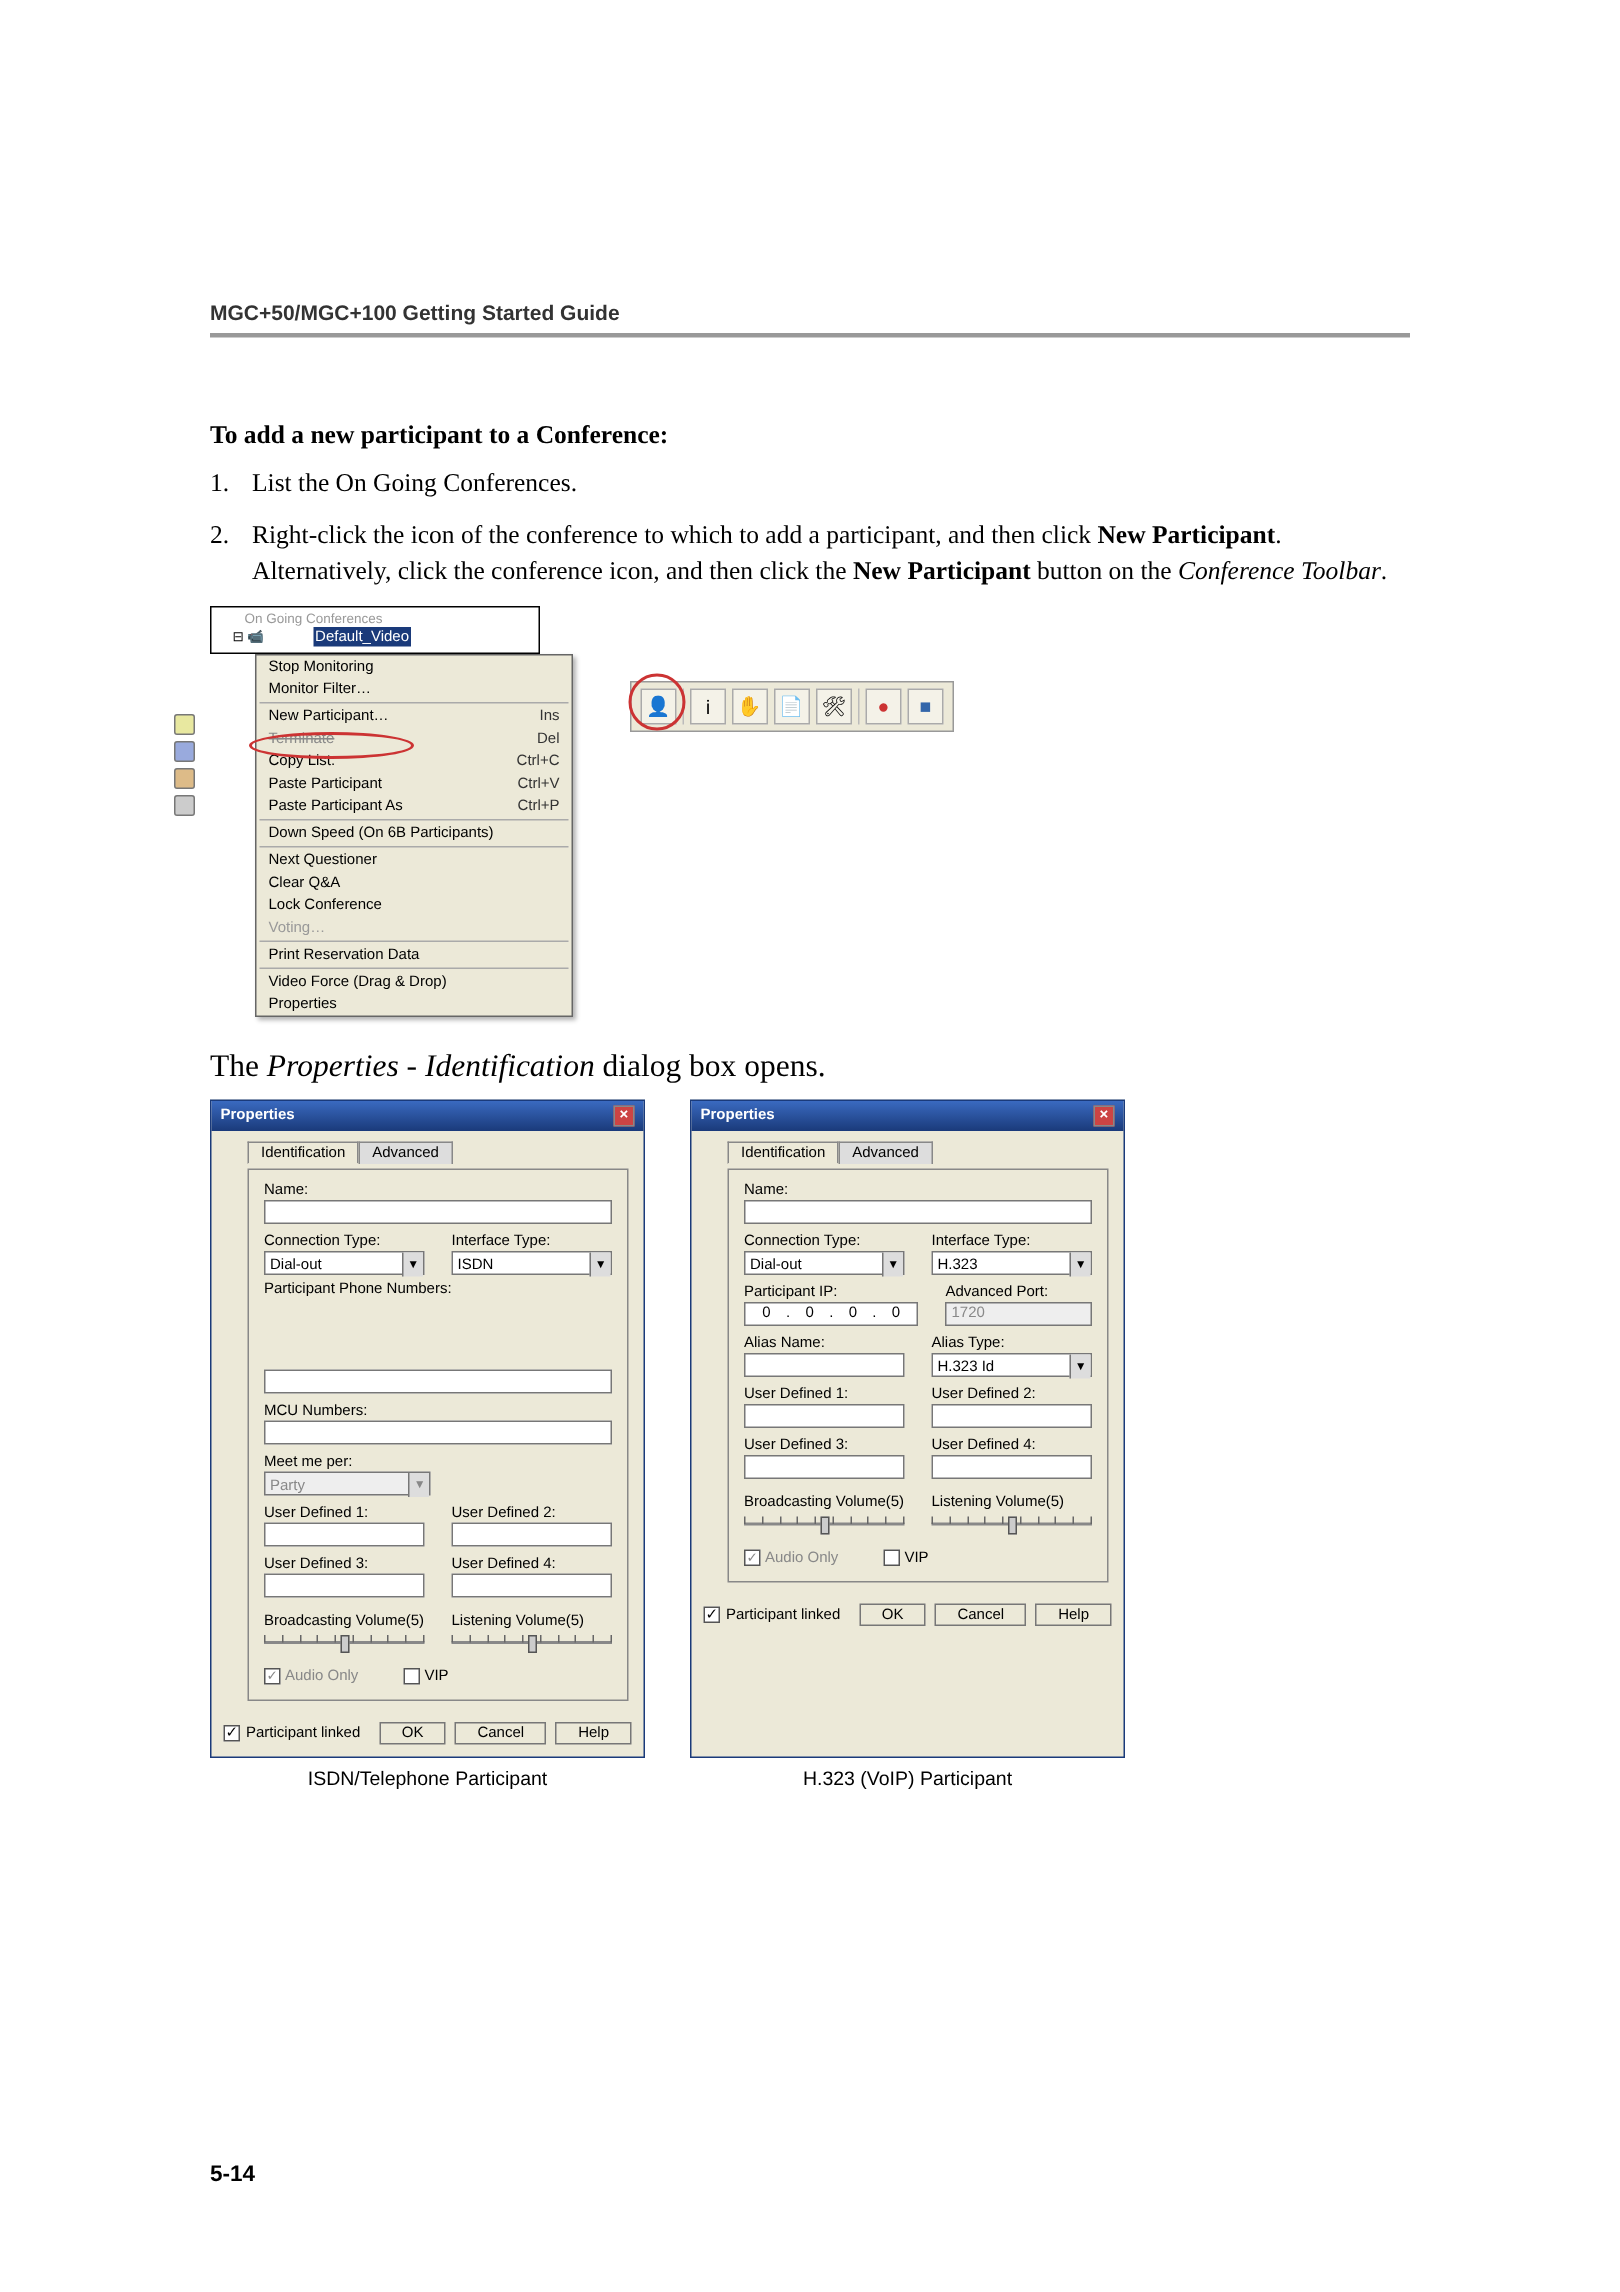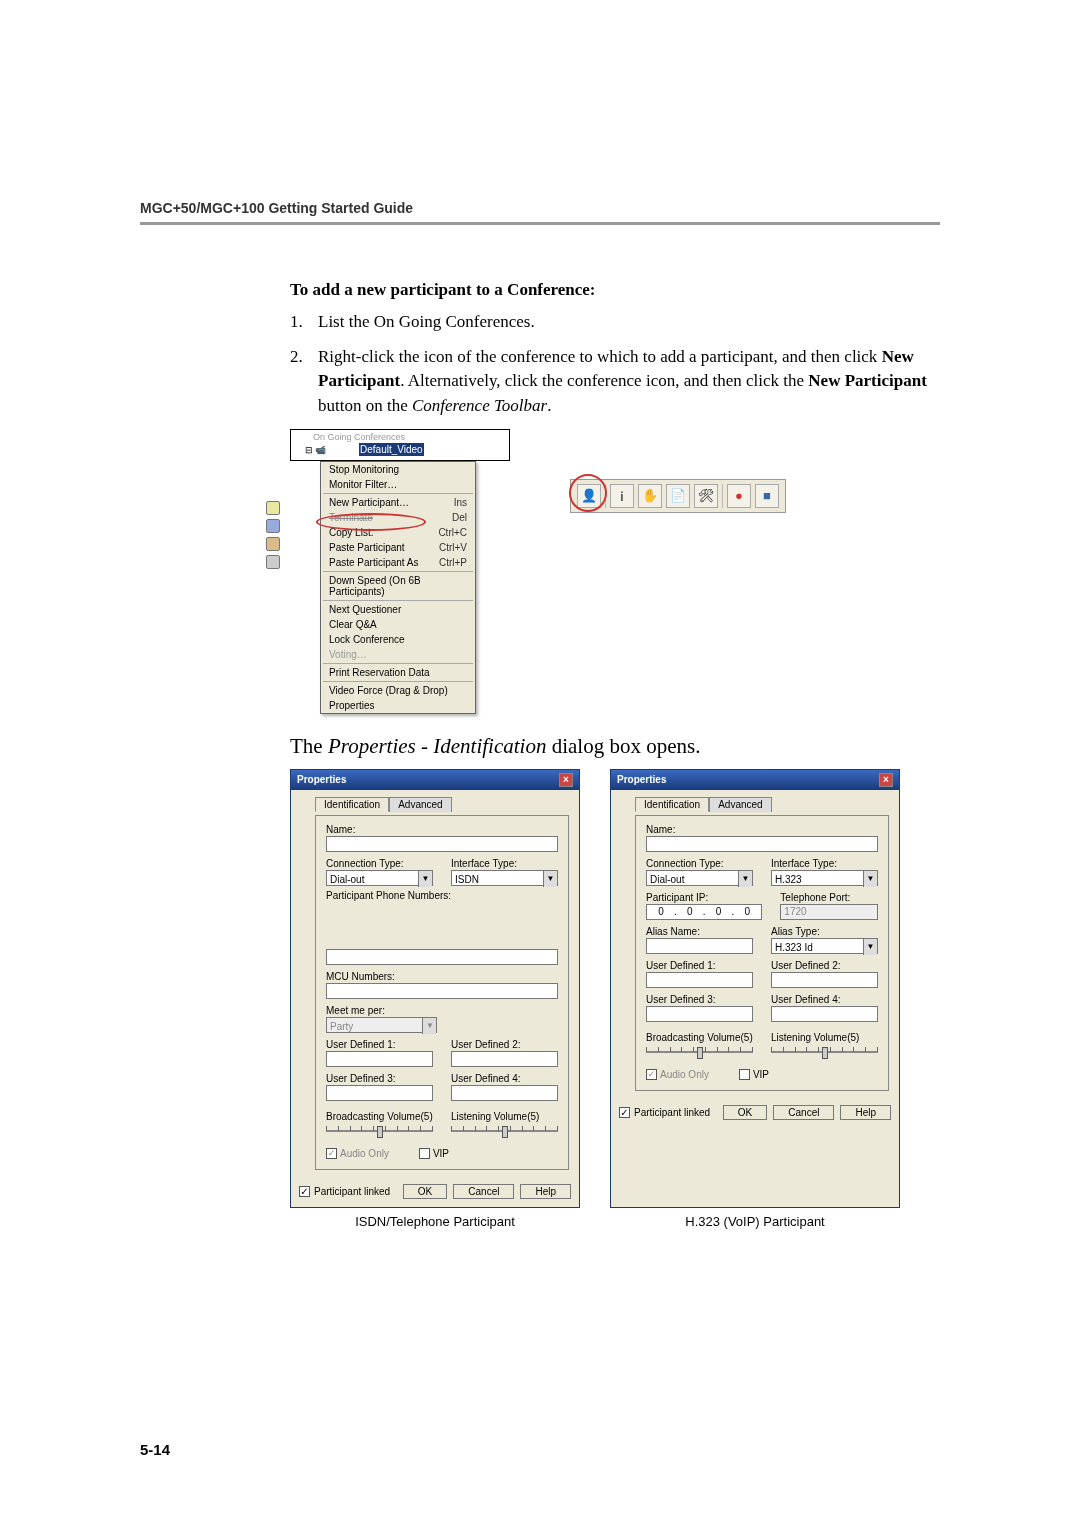--- a/index.html
+++ b/index.html
@@ -25,21 +25,21 @@
       color: #333;
     }
     .head-rule {
       position: absolute;
       top: 222px;
       left: 140px;
       right: 140px;
       height: 3px;
       background: #999;
     }
-    .content { margin-top: 80px; margin-left: 150px; }
+    .content { margin-top: 80px; }
     .section-title {
       font-weight: bold;
       font-size: 17px;
       margin-bottom: 10px;
     }
     .step-list { list-style: none; }
     .step {
       display: flex;
       margin-bottom: 10px;
       font-size: 17px;
@@ -83,21 +83,21 @@
       color: #fff;
       padding: 1px 1px;
       margin-left: 30px;
       font-size: 10px;
     }
     .ctx-menu {
       border: 1px solid #666;
       background: #ece9d8;
       margin-left: 30px;
       box-shadow: 2px 2px 3px rgba(0,0,0,.3);
-      width: 156px;
+      width: 212px;
     }
     .ctx-item {
       padding: 2px 8px;
       display: flex;
       justify-content: space-between;
       align-items: center;
       font-size: 10px;
     }
     .ctx-sep { border-top: 1px solid #aaa; margin: 1px 2px; }
     .ctx-disabled { color: #999; }
@@ -520,21 +520,21 @@
                   <span class="cell">0</span>
                     <span class="dot">.</span>
                   <span class="cell">0</span>
                     <span class="dot">.</span>
                   <span class="cell">0</span>
                     <span class="dot">.</span>
                   <span class="cell">0</span>
                 </div>
               </div>
               <div class="fld">
-                <label>Telephone Port:</label>
+                <label>Advanced Port:</label>
                 <div class="txt disabled">1720</div>
               </div>
             </div>
             <div class="fld-row">
               <div class="fld">
                   <label>Alias Name:</label>
                   <div class="txt"></div>
                 </div>
               <div class="fld">
                 <label>Alias Type:</label>

